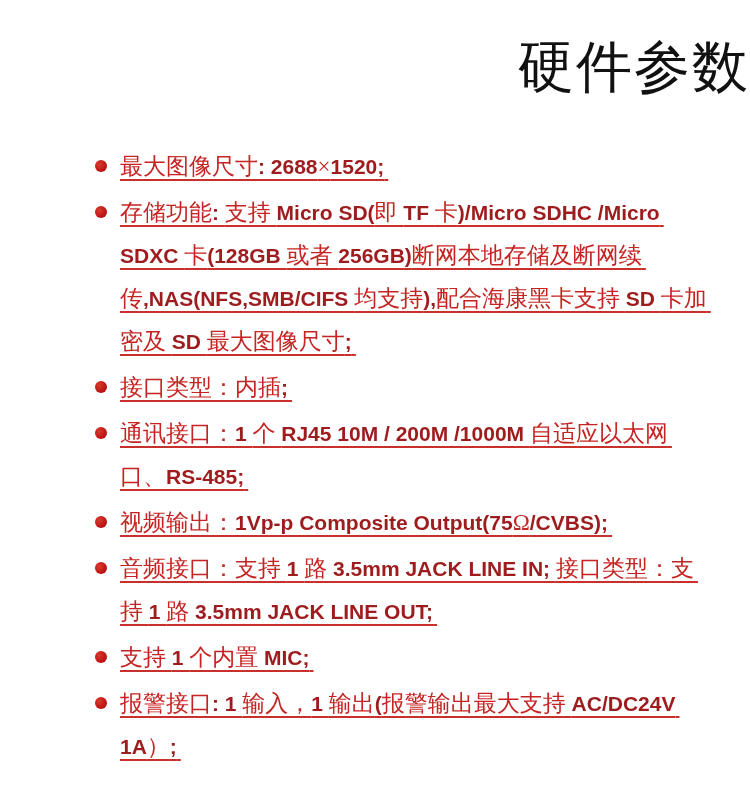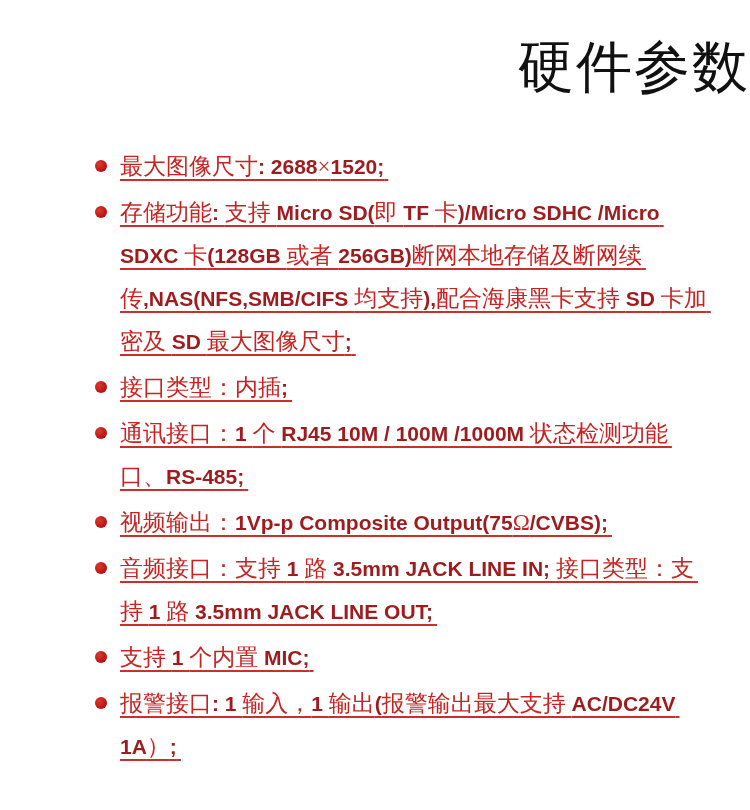--- a/index.html
+++ b/index.html
@@ -87,21 +87,21 @@
       </div>
       <div class="item">
         <span class="bullet"></span>
         <div class="content">
           <div class="line"><span class="u"><span class="zh">接口类型：内插</span><span class="lat">;</span>&nbsp;</span></div>
         </div>
       </div>
       <div class="item">
         <span class="bullet"></span>
         <div class="content">
-          <div class="line"><span class="u"><span class="zh">通讯接口：</span><span class="lat">1 </span><span class="zh">个 </span><span class="lat">RJ45 10M / 100M /1000M </span><span class="zh">状态检测功能</span>&nbsp;</span></div>
+          <div class="line"><span class="u"><span class="zh">通讯接口：</span><span class="lat">1 </span><span class="zh">个 </span><span class="lat">RJ45 10M / 200M /1000M </span><span class="zh">自适应以太网</span>&nbsp;</span></div>
           <div class="line"><span class="u"><span class="zh">口、</span><span class="lat">RS-485;</span>&nbsp;</span></div>
         </div>
       </div>
       <div class="item">
         <span class="bullet"></span>
         <div class="content">
           <div class="line"><span class="u"><span class="zh">视频输出：</span><span class="lat">1Vp-p Composite Output(75</span><span class="zh">Ω</span><span class="lat">/CVBS);</span>&nbsp;</span></div>
         </div>
       </div>
       <div class="item">

